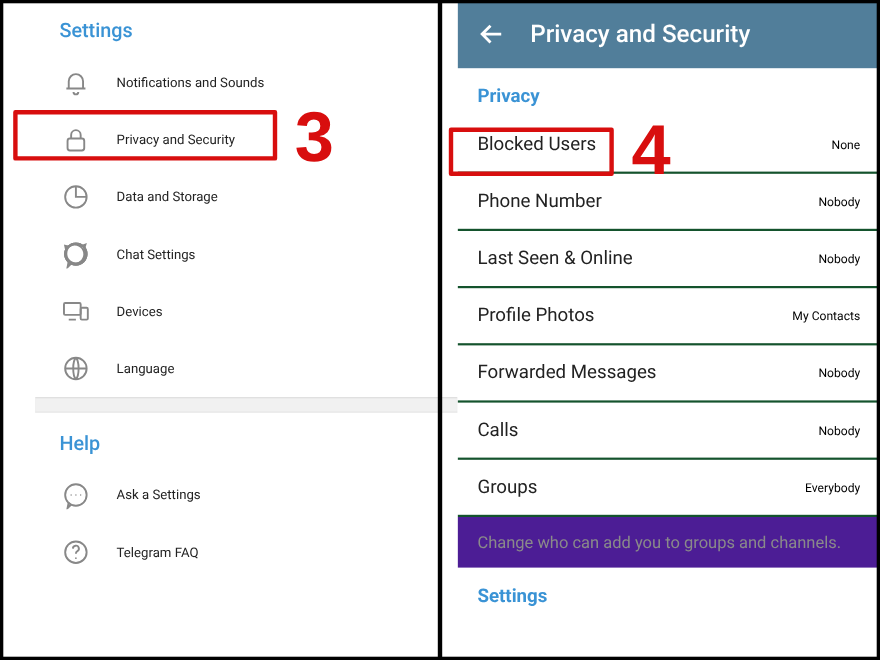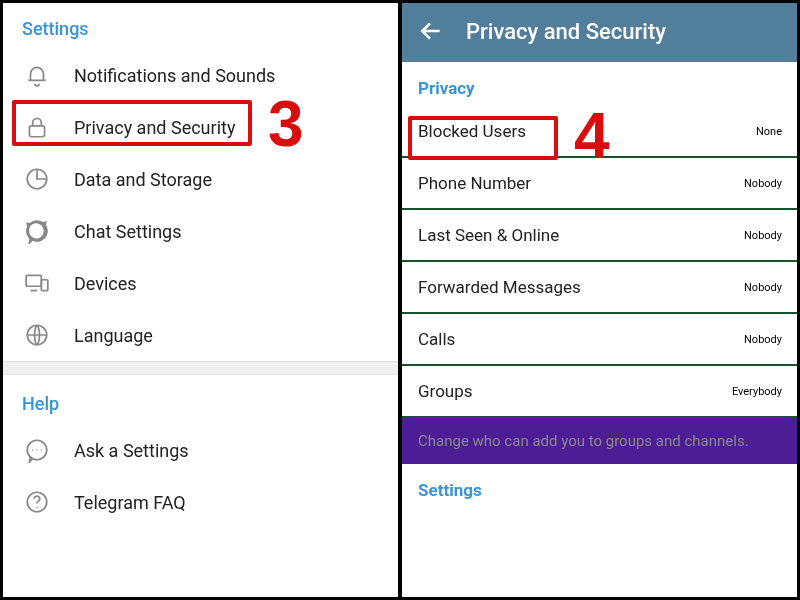--- a/index.html
+++ b/index.html
@@ -24,20 +24,21 @@
     top: 0;
     bottom: 0;
     width: 4px;
     background: #000;
     z-index: 50;
   }
   .container {
     display: flex;
     width: 100%;
     height: 100%;
+    padding-left: 32px;
   }
   .pane {
     height: 100%;
     overflow: hidden;
     background: #fff;
   }
   .left { width: 400px; }
   .right { width: 400px; }
 
   
@@ -56,21 +57,21 @@
   }
   .settings-item .icon-slot {
     width: 30px;
     height: 30px;
     margin-right: 22px;
     display: flex;
     align-items: center;
     justify-content: center;
   }
   .settings-item .label {
-    font-size: 18px;
+    font-size: 12px;
     color: #222;
   }
   .gap-bar {
     height: 14px;
     background: #f1f1f1;
     box-shadow: inset 0 1px 1px rgba(0,0,0,0.08), inset 0 -1px 1px rgba(0,0,0,0.05);
   }
   svg.ic { stroke: #888; stroke-width: 1.6; fill: none; width: 26px; height: 26px; }
 
   
@@ -272,20 +273,24 @@
     </div>
     <div class="privacy-item">
       <span class="plabel">Phone Number</span>
       <span class="pvalue">Nobody</span>
     </div>
     <div class="privacy-item">
       <span class="plabel">Last Seen &amp; Online</span>
       <span class="pvalue">Nobody</span>
     </div>
     <div class="privacy-item">
+      <span class="plabel">Profile Photos</span>
+      <span class="pvalue">My Contacts</span>
+    </div>
+    <div class="privacy-item">
       <span class="plabel">Forwarded Messages</span>
       <span class="pvalue">Nobody</span>
     </div>
     <div class="privacy-item">
       <span class="plabel">Calls</span>
       <span class="pvalue">Nobody</span>
     </div>
     <div class="privacy-item">
       <span class="plabel">Groups</span>
       <span class="pvalue">Everybody</span>

